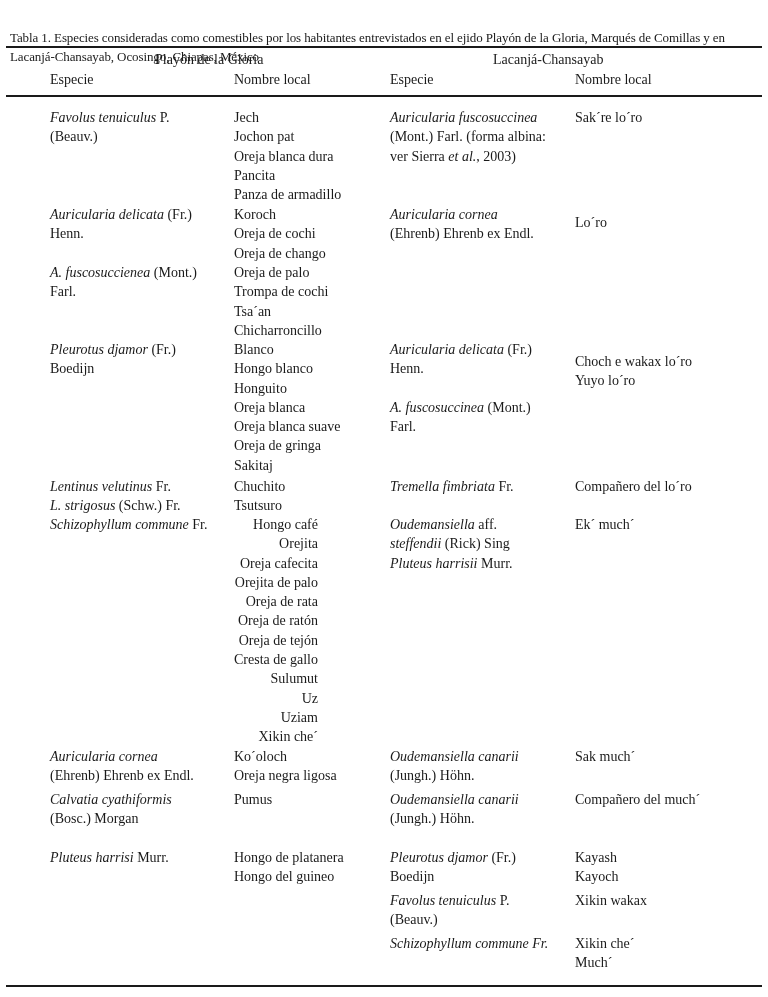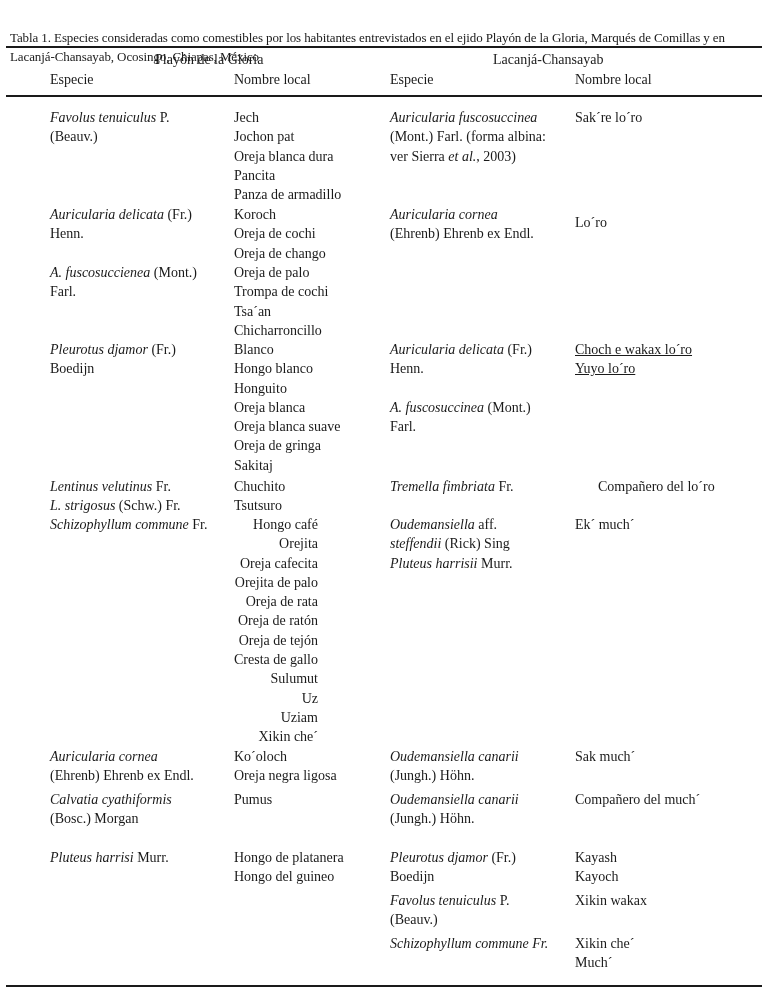--- a/index.html
+++ b/index.html
@@ -96,36 +96,36 @@
       <span class="ln">Oreja de gringa</span>
       <span class="ln">Sakitaj</span>
     </div>
     <div class="cell" style="left: 390px; top: 340px;">
       <span class="ln"><i>Auricularia delicata</i><span> (Fr.)</span></span>
       <span class="ln"><span>Henn.</span></span>
       <span class="ln"></span>
       <span class="ln"><i>A. fuscosuccinea</i><span> (Mont.)</span></span>
       <span class="ln"><span>Farl.</span></span>
     </div>
-    <div class="cell" style="left: 575px; top: 340px; text-decoration: underline;">
+    <div class="cell" style="left: 575px; top: 352px;">
       <span class="ln">Choch e wakax lo´ro</span>
       <span class="ln">Yuyo lo´ro</span>
     </div>
     <div class="cell" style="left: 50px; top: 477px;">
       <span class="ln"><i>Lentinus velutinus</i><span>  Fr.</span></span>
       <span class="ln"><i>L. strigosus</i><span> (Schw.) Fr.</span></span>
     </div>
     <div class="cell" style="left: 234px; top: 477px;">
       <span class="ln">Chuchito</span>
       <span class="ln">Tsutsuro</span>
     </div>
     <div class="cell" style="left: 390px; top: 477px;">
       <span class="ln"><i>Tremella fimbriata</i><span> Fr.</span></span>
     </div>
-    <div class="cell" style="left: 598px; top: 477px; font-family: Liberation Serif, serif;">
+    <div class="cell" style="left: 575px; top: 477px; font-family: Liberation Serif, serif;">
       <span class="ln">Compañero del lo´ro</span>
     </div>
     <div class="cell" style="left: 50px; top: 515px;">
       <span class="ln"><i>Schizophyllum commune</i><span> Fr.</span></span>
     </div>
     <div class="cell" style="left: 234px; top: 515px; text-align: right;">
       <span class="ln">Hongo café</span>
       <span class="ln">Orejita</span>
       <span class="ln">Oreja cafecita</span>
       <span class="ln">Orejita de palo</span>

